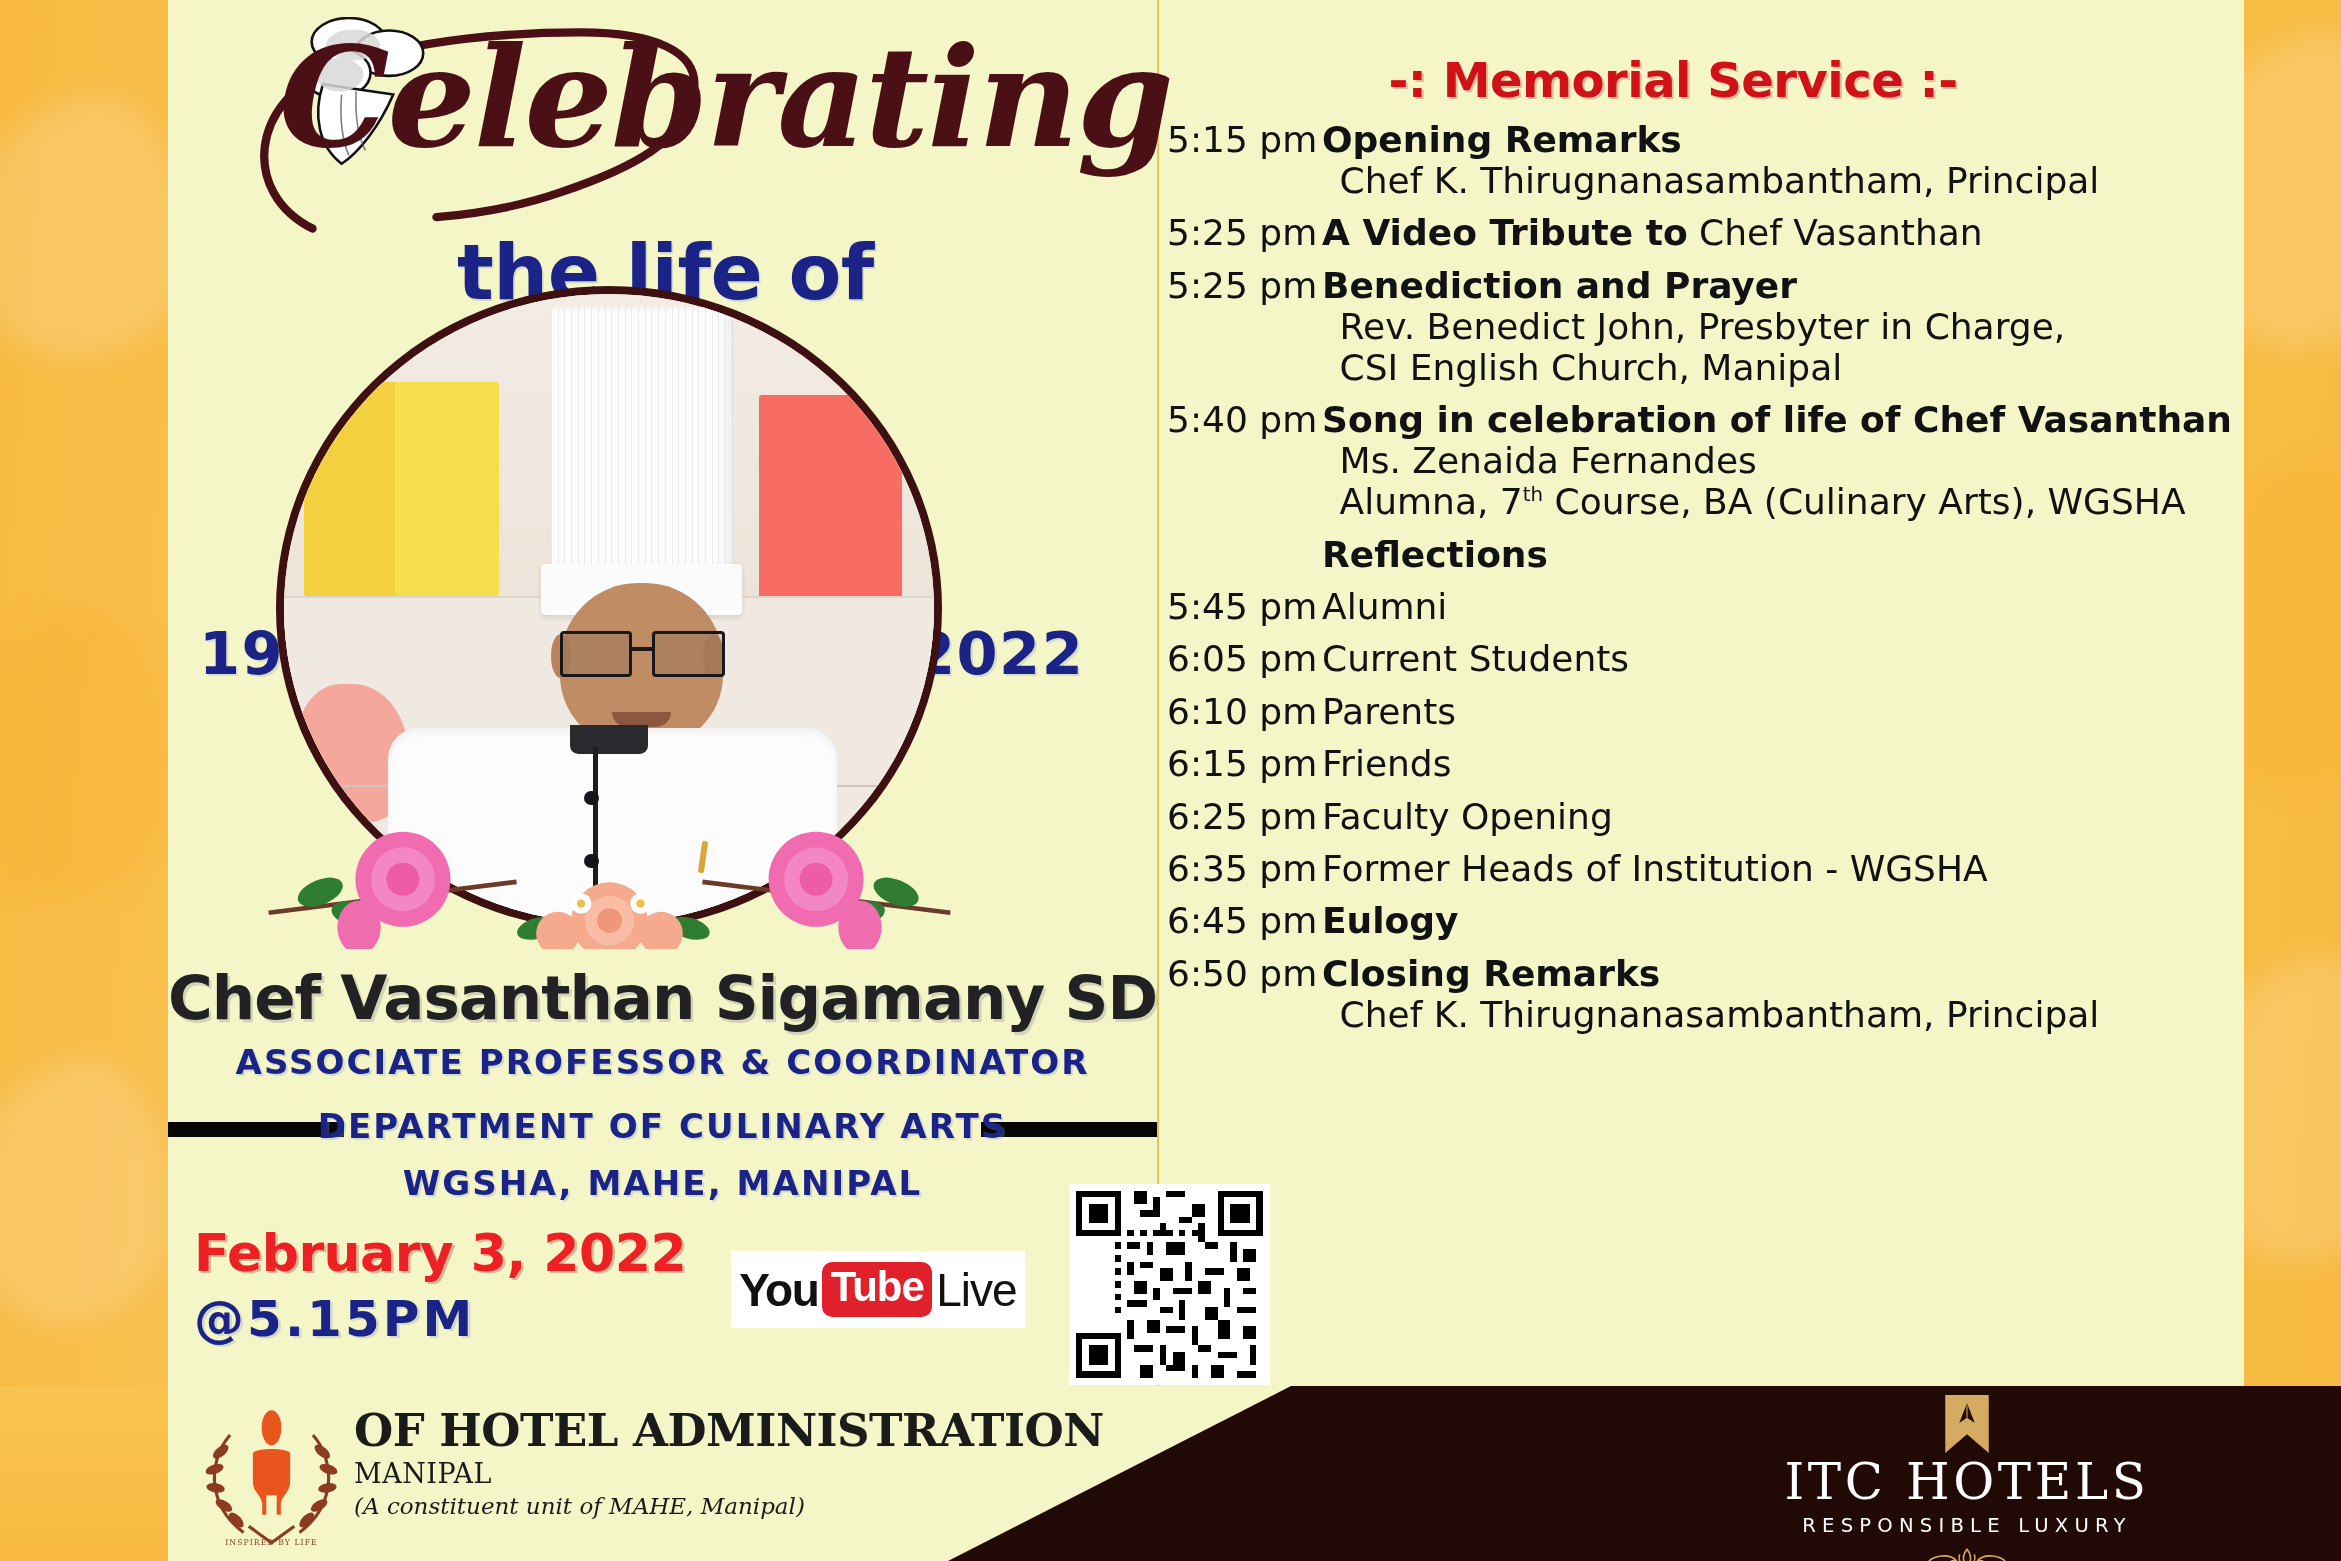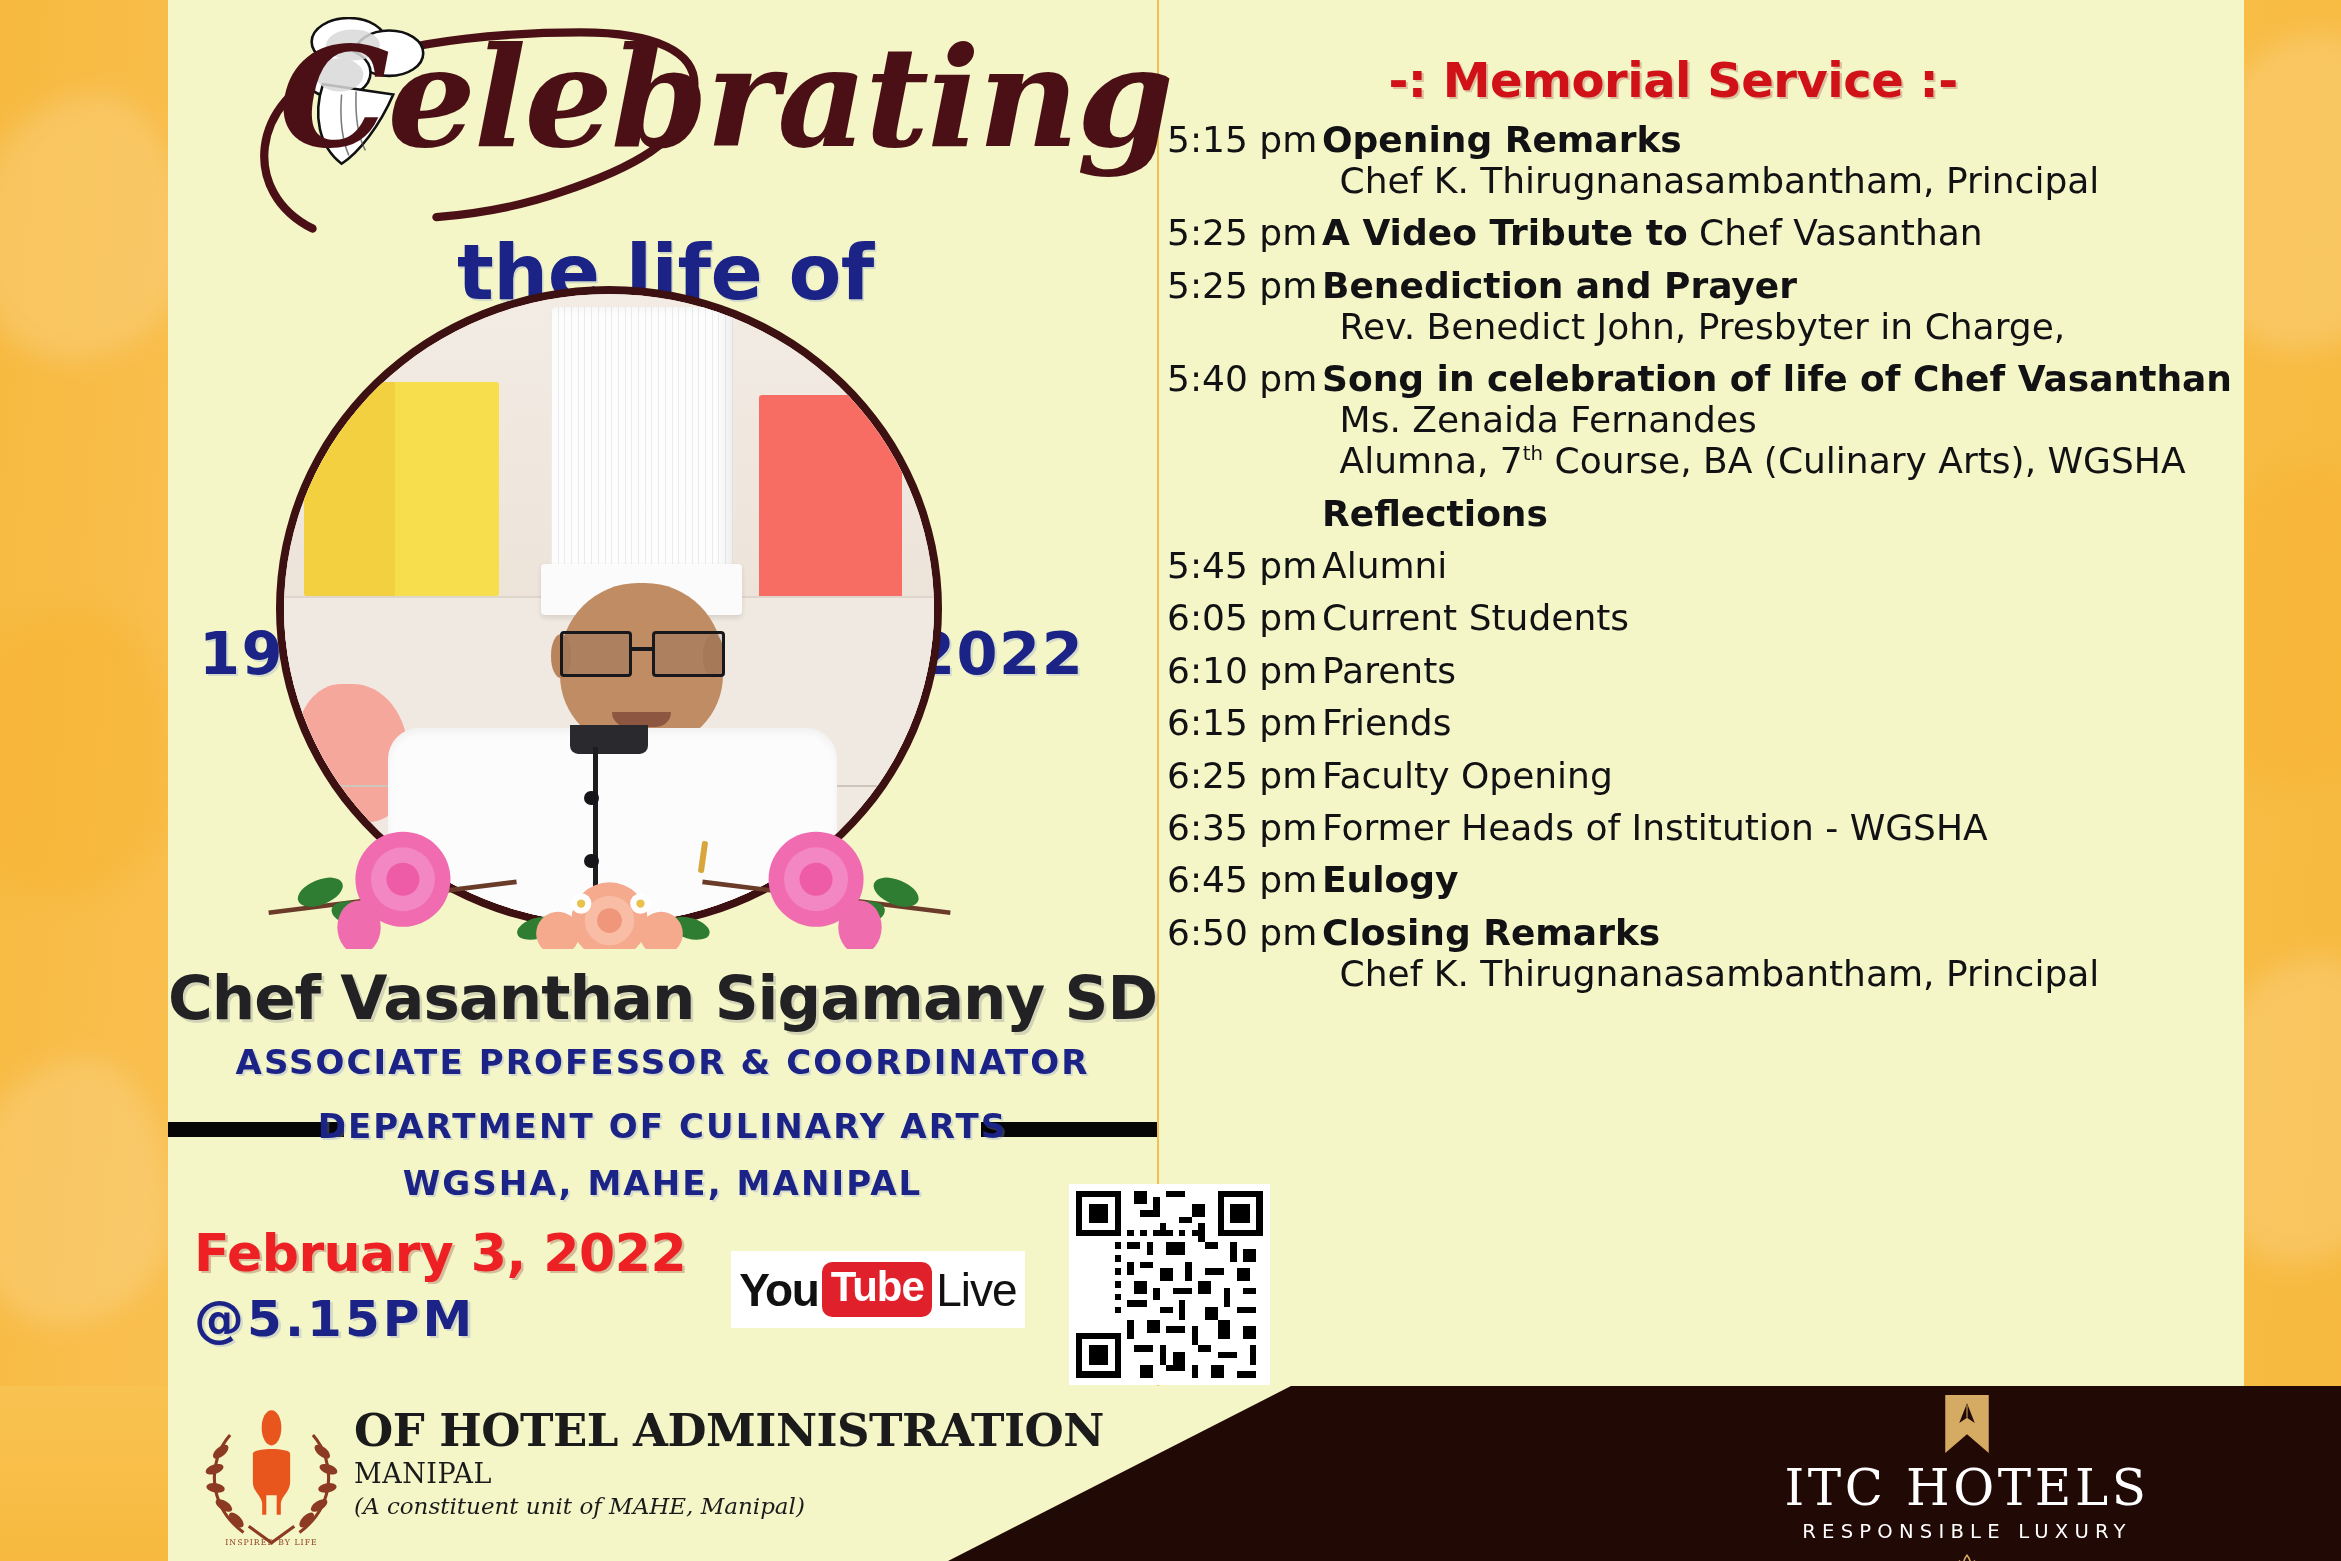--- a/index.html
+++ b/index.html
@@ -164,21 +164,21 @@
   .wgsha{position:absolute;left:199px;top:12.4px;width:955px;height:155px;}
   .wg-logo{position:absolute;left:0;top:5.2px;width:145px;height:145px;}
   .wg-txt{position:absolute;left:155px;top:9.3px;}
   .wg-l1,.wg-l2{font-family:"DejaVu Serif", serif;font-weight:700;font-size:45px;color:#1b1b1b;
     letter-spacing:-0.5px;line-height:1.02;white-space:nowrap;}
   .wg-l3{font-family:"DejaVu Serif", serif;font-size:27px;color:#1b1b1b;letter-spacing:0.5px;margin-top:4.1px;white-space:nowrap;}
   .wg-l4{font-family:"DejaVu Serif", serif;font-style:italic;font-size:23px;color:#1b1b1b;margin-top:4.1px;white-space:nowrap;}
 
   .itc{position:absolute;left:1745px;top:9.3px;width:444px;height:157px;text-align:center;}
   .itc-mark{margin:0 auto;width:50px;height:58px;}
-  .itc-name{font-family:"DejaVu Serif", serif;font-size:50px;color:#fff;letter-spacing:3.6px;margin-top:8px;line-height:1;}
+  .itc-name{font-family:"DejaVu Serif", serif;font-size:50px;color:#fff;letter-spacing:3.6px;margin-top:2px;line-height:1;}
   .itc-tag{font-family:"DejaVu Sans", sans-serif;font-size:19.6px;color:#fff;letter-spacing:6.2px;margin-top:7.2px;}
   .itc-orn{margin:7.2px auto 0;width:392px;height:29px;}
 </style>
 </head>
 <body>
 
 <div class="poster">
 
   <div class="blob" style="left:-31px;top:93px;width:217px;height:268px;"></div>
   <div class="blob blob2" style="left:-46px;top:609px;width:222px;height:289px;"></div>
@@ -401,20 +401,21 @@
         <div class="row">
           <div class="tcol">5:25 pm</div>
           <div class="dcol"><b>A Video Tribute to</b> Chef Vasanthan</div>
         </div>
         <div class="gap"></div>
         <div class="row">
           <div class="tcol">5:25 pm</div>
           <div class="dcol"><b>Benediction and Prayer</b></div>
         </div>
         <div class="det">Rev. Benedict John, Presbyter in Charge,</div>
+        <div class="det">CSI English Church, Manipal</div>
         <div class="gap"></div>
         <div class="row">
           <div class="tcol">5:40 pm</div>
           <div class="dcol"><b>Song in celebration of life of Chef Vasanthan</b></div>
         </div>
         <div class="det">Ms. Zenaida Fernandes</div>
         <div class="det">Alumna, 7<sup>th</sup> Course, BA (Culinary Arts), WGSHA</div>
         <div class="gap"></div>
         <div class="row">
           <div class="tcol"></div>

